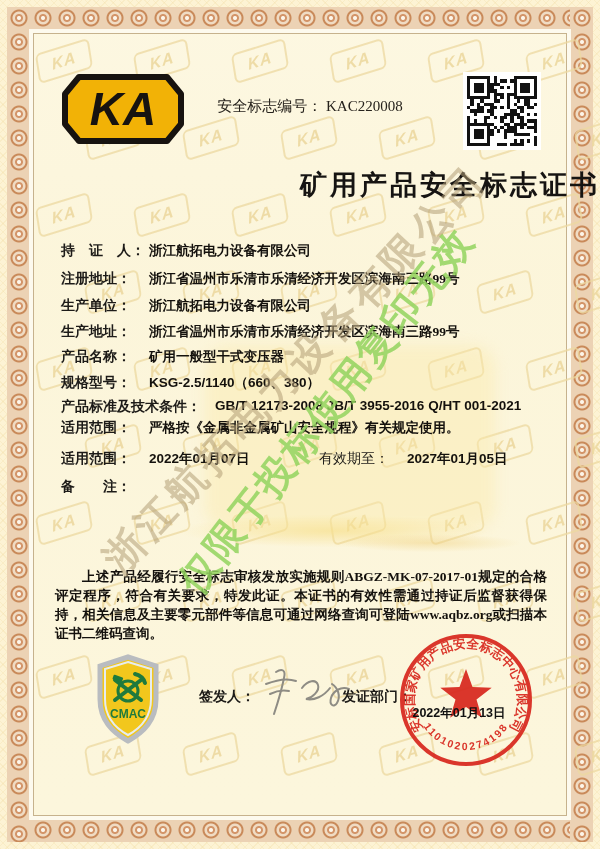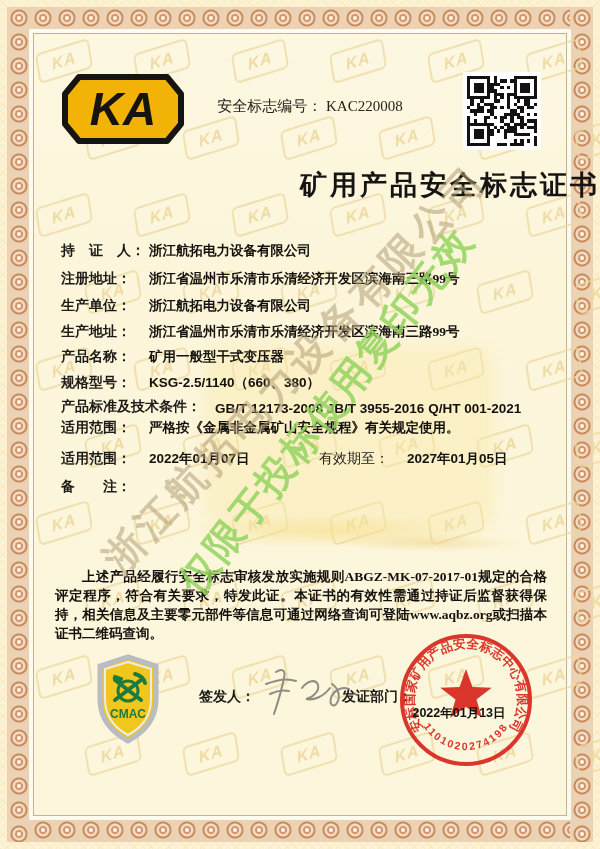--- a/index.html
+++ b/index.html
@@ -43,21 +43,21 @@
   .ka-logo { position:absolute; left:62px; top:72px; z-index:5; }
   .certno-line { position:absolute; left:180px; top:97px; width:260px; text-align:center; z-index:5;
                  font-family:"Liberation Serif",serif; font-size:15px; color:#26221c; }
   .qr { position:absolute; left:463px; top:72px; width:78px; height:78px; background:#fff;
         padding:4px; z-index:5; }
 
   .title { position:absolute; left:0; right:0; top:167px; text-align:right; z-index:5;
            font-size:27px; font-weight:bold; color:#161412; letter-spacing:3px; }
 
   
-  .row { position:absolute; left:61px; right:40px; display:flex; align-items:flex-end; z-index:5; }
+  .row { position:absolute; left:61px; right:40px; display:flex; align-items:flex-start; z-index:5; }
   .lab { flex:0 0 88px; font-size:14px; font-weight:bold; color:#1d1b18; white-space:nowrap; }
   .lab-wide { flex:0 0 auto; margin-right:14px; font-size:14px; font-weight:bold; color:#1d1b18; white-space:nowrap; }
   .val { font-size:13.5px; color:#14110d; white-space:nowrap; }
   .kai { font-family:"Liberation Serif",serif; font-weight:bold; }
   .hei { font-family:"Liberation Sans",sans-serif; font-weight:bold; }
   .r0{top:242px}.r1{top:270px}.r2{top:297px}.r3{top:323px}.r4{top:348px}
   .r5{top:374px}.r6{top:398px}.r7{top:419px}.r8{top:450px}.r9{top:478px}
   .val-date { flex:0 0 155px; }
   .lab2 { flex:0 0 88px; font-size:14px; font-weight:normal; color:#1d1b18; margin-left:15px; white-space:nowrap; }
 

